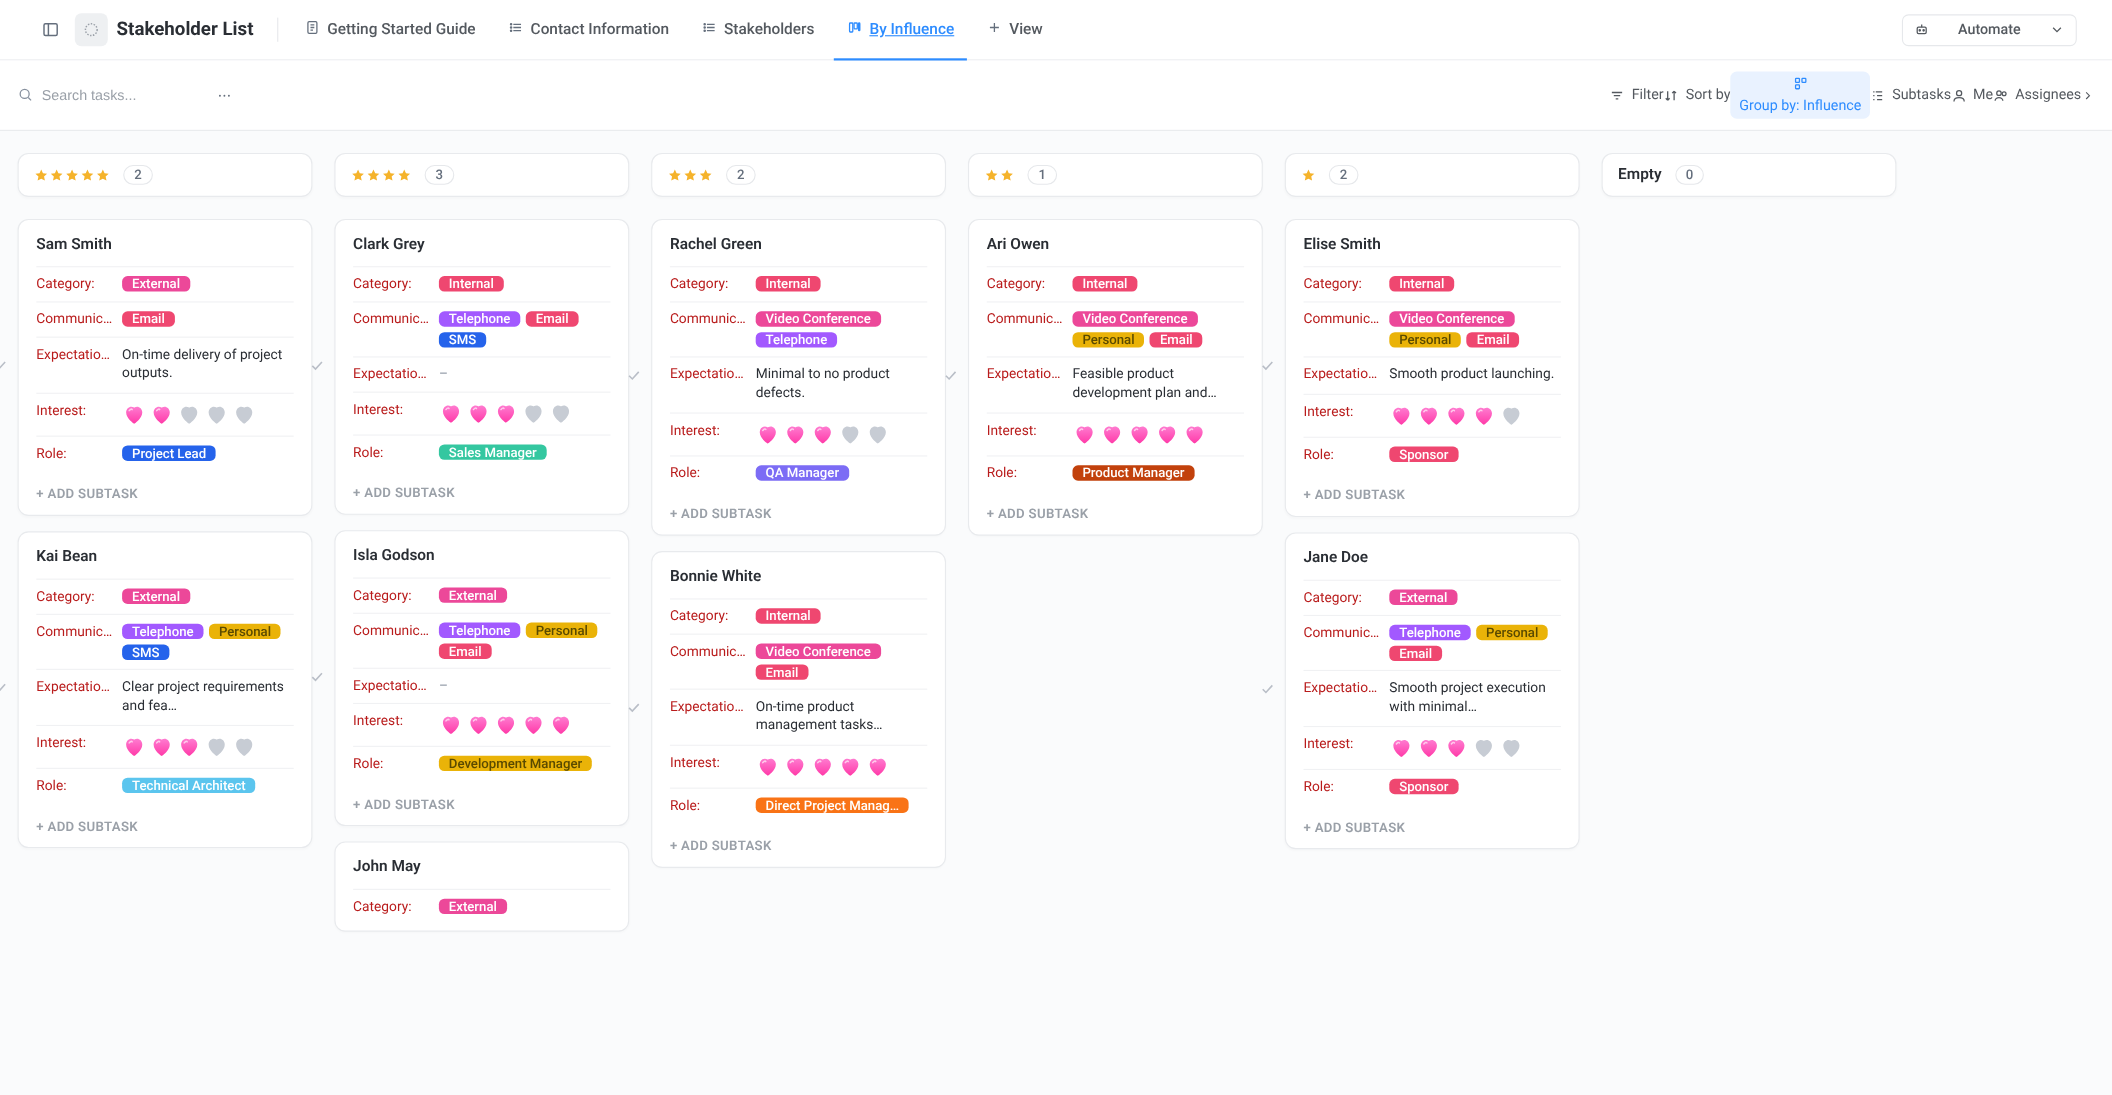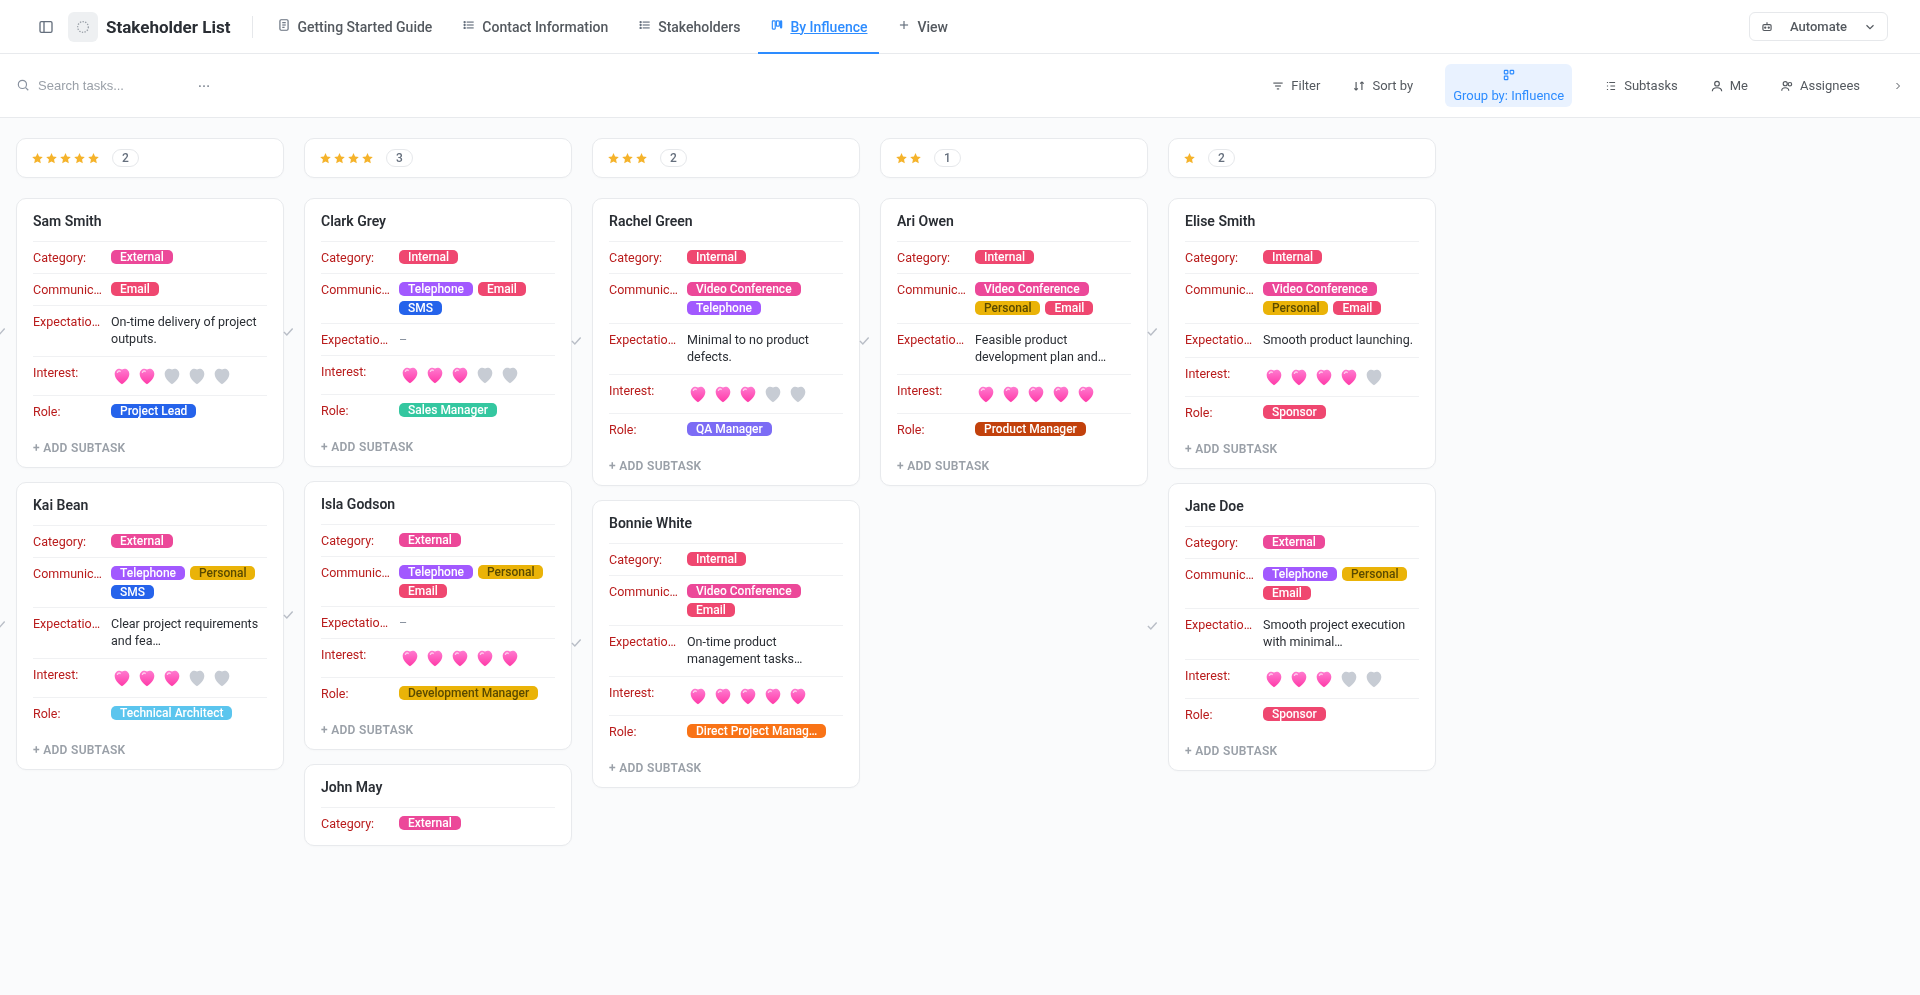--- a/index.html
+++ b/index.html
@@ -9,28 +9,28 @@
 .topbar { display: flex; align-items: center; padding: 10px 32px; background: #fff; border-bottom: 1px solid #e8eaed; gap: 8px; }
 .icon-btn { width: 28px; height: 28px; display: flex; align-items: center; justify-content: center; border-radius: 6px; cursor: pointer; color: #656f7d; }
 .title-icon { width: 30px; height: 30px; background: #eef0f2; border-radius: 6px; display:flex; align-items:center; justify-content:center; }
 .page-title { font-size: 17px; font-weight: 700; color: #2a2e34; margin-right: 10px; }
 .tabs { display: flex; align-items: center; gap: 6px; }
 .tab { display: flex; align-items: center; gap: 6px; padding: 8px 12px; color: #54595f; cursor: pointer; font-weight: 500; font-size: 14px; border-radius: 6px; position: relative; }
 .tab.active { color: #2d8cff; text-decoration: underline; }
 .tab.active::after { content:""; position:absolute; bottom:-11px; left:0; right:0; height:2px; background:#2d8cff; }
 .divider { width:1px; height:22px; background:#e6e8eb; margin: 0 4px; }
 .flex-spacer { flex:1; }
-.automate-btn { display:flex; align-items:center; gap:16px; border:1px solid #e6e8eb; border-radius:6px; padding:6px 10px; cursor:pointer; color:#54595f; font-weight:500;justify-content:center; }
+.automate-btn { display:flex; align-items:center; gap:26px; border:1px solid #e6e8eb; border-radius:6px; padding:6px 10px; cursor:pointer; color:#54595f; font-weight:500;justify-content:center; }
 
 
 .toolbar { display:flex; align-items:center; padding: 10px 16px; background:#fff; border-bottom:1px solid #e8eaed; gap: 12px; }
 .search-wrap { display:flex; align-items:flex-start; gap:8px; color:#87909e; }
 .search-input { border:none; outline:none; font-size:13px; color:#54595f; width:140px; background:transparent; }
 .search-input::placeholder { color:#9aa0a8; }
-.toolbar-right { margin-left:auto; display:flex; align-items:center; gap:32px; color:#54595f; }
+.toolbar-right { margin-left:auto; display:flex; align-items:center; gap:0; color:#54595f; }
 .tool-item { display:flex; align-items:center; gap:6px; cursor:pointer; font-size:13px; white-space:nowrap; }
 .tool-item.highlight { background:#e9f2ff; color:#2d8cff; padding:4px 8px; border-radius:6px;flex-direction:column; }
 
 
 .board { display:flex; gap:20px; padding: 20px 16px 40px 16px; overflow-x:auto; align-items:flex-start; }
 .column { width: 268px; flex-shrink:0; }
 .col-header { background:#fff; border:1px solid #e8eaed; border-radius:10px; padding:10px 14px; margin-bottom:20px; display:flex; align-items:center; gap:12px; box-shadow: 0 1px 2px rgba(0,0,0,0.02); }
 .col-count { border:1px solid #e6e8eb; border-radius:12px; padding:1px 9px; font-size:12px; color:#656f7d; font-weight:500; }
 .stars-wrap { display:flex; gap:1px; }
 .empty-label { font-weight:600; color:#2a2e34; font-size:14px; }
@@ -1114,13 +1114,19 @@
           <div class="field-row">
             <div class="field-label">Role:</div>
             <div class="field-value">
               <span class="tag" style="background: rgb(239, 71, 112);">Sponsor</span>
             </div>
           </div>
         </div>
         <div class="add-subtask">+ ADD SUBTASK</div>
       </div>
     </div>
+    <div class="column">
+      <div class="col-header">
+        <span class="empty-label">Empty</span>
+        <span class="col-count">0</span>
+      </div>
+    </div>
   </div>
 
 </body></html>

